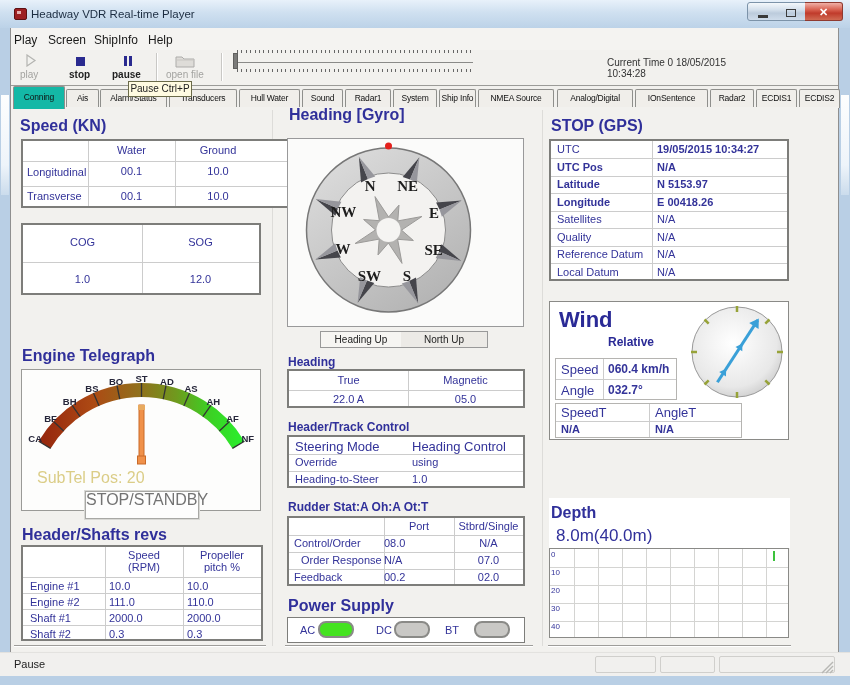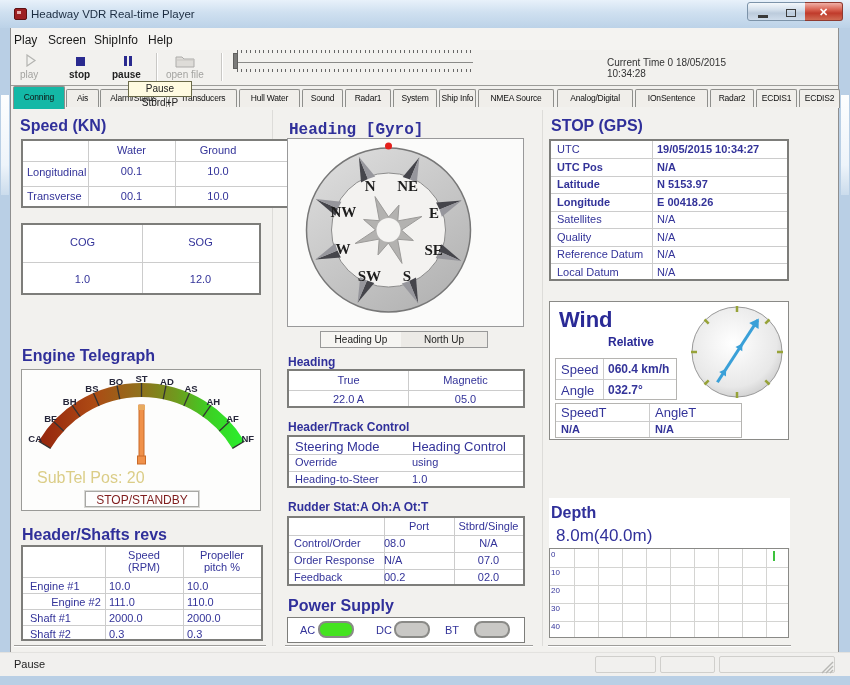--- a/index.html
+++ b/index.html
@@ -131,21 +131,21 @@
     <div class="tab" style="left:788px;width:41px;">ECDIS2</div>
   </div>
 
 <div class="abs" id="content"></div>
 <div class="abs groove" style="left:14px;top:645px;width:252px;"></div>
 <div class="abs groove" style="left:285px;top:645px;width:248px;"></div>
 <div class="abs groove" style="left:548px;top:645px;width:243px;"></div>
 <div class="abs colsep" style="left:272px;top:110px;height:536px;"></div>
 <div class="abs colsep" style="left:542px;top:110px;height:536px;"></div>
 
-<div class="abs" style="left:128px;top:81px;width:64px;height:16px;background:#fffbe1;border:1px solid #6a6a48;font-size:10px;color:#222;text-align:center;line-height:14px;z-index:9;">Pause Stbrd+P</div>
+<div class="abs" style="left:128px;top:81px;width:64px;height:16px;background:#fffbe1;border:1px solid #6a6a48;font-size:10px;color:#222;text-align:center;line-height:14px;z-index:9;">Pause Ctrl+P</div>
 
 <div class="abs h1" style="left:20px;top:117px;">Speed (KN)</div>
 <div class="tbl" id="t1" style="left:21px;top:139px;width:284px;height:69px;">
     <div class="hline" style="top:20px;"></div>
     <div class="hline" style="top:45px;"></div>
     <div class="vline" style="left:65px;"></div>
     <div class="vline" style="left:152px;"></div>
     <div class="cell" style="left:65px;top:3px;width:87px;text-align:center">Water</div>
     <div class="cell" style="left:152px;top:3px;width:86px;text-align:center">Ground</div>
     <div class="cell" style="left:4px;top:25px;width:62px;text-align:left">Longitudinal</div>
@@ -198,48 +198,48 @@
       <text x="191.3" y="34.9" font-size="9.5" font-weight="bold" fill="#26263a" text-anchor="middle" font-family="Liberation Sans">AH</text>
       <line x1="197.3" y1="61.0" x2="207.5" y2="51.5" stroke="#333" stroke-width="1.3"></line>
       <text x="210.5" y="51.7" font-size="9.5" font-weight="bold" fill="#26263a" text-anchor="middle" font-family="Liberation Sans">AF</text>
       <line x1="210.4" y1="78.4" x2="222.4" y2="71.2" stroke="#333" stroke-width="1.3"></line>
       <text x="225.8" y="72.1" font-size="9.5" font-weight="bold" fill="#26263a" text-anchor="middle" font-family="Liberation Sans">NF</text>
       <rect x="117" y="35" width="5" height="58" fill="#f0914a" stroke="#c96a28" stroke-width="1"></rect>
       <rect x="115.5" y="86" width="8" height="8" fill="#f0914a" stroke="#c96a28" stroke-width="1"></rect>
       <rect x="116" y="35" width="7" height="5" fill="#e8aa60"></rect>
     </svg>
     <div style="position:absolute;left:15px;top:99px;font-size:16px;color:#dbcd87;">SubTel Pos: 20</div>
-    <div style="position:absolute;left:63px;top:121px;width:114px;height:16px;background:#fdfdfd;border:1px solid #a8a8a5;box-shadow:0 0 0 1px #d8d8d5;font-size:12px;color:#7f1d1d;text-align:center;line-height:16px;">STOP/STANDBY</div>
+    <div style="position:absolute;left:63px;top:121px;width:114px;height:28px;background:#fdfdfd;border:1px solid #a8a8a5;box-shadow:0 0 0 1px #d8d8d5;font-size:16px;color:#737373;text-align:center;line-height:16px;">STOP/STANDBY</div>
   </div>
 
 <div class="abs h1" style="left:22px;top:526px;">Header/Shafts revs</div>
 <div class="tbl" id="t3" style="left:21px;top:545px;width:242px;height:96px;">
     <div class="hline" style="top:30px;"></div>
     <div class="hline" style="top:46px;"></div>
     <div class="hline" style="top:62px;"></div>
     <div class="hline" style="top:78px;"></div>
     <div class="vline" style="left:82px;"></div>
     <div class="vline" style="left:160px;"></div>
     <div class="cell" style="left:82px;top:2px;width:78px;text-align:center">Speed<br>(RPM)</div>
     <div class="cell" style="left:160px;top:2px;width:78px;text-align:center">Propeller<br>pitch %</div>
     <div class="cell" style="left:7px;top:33px;width:70px;text-align:left">Engine #1</div>
     <div class="cell" style="left:86px;top:33px;width:70px;text-align:left">10.0</div>
     <div class="cell" style="left:164px;top:33px;width:70px;text-align:left">10.0</div>
-    <div class="cell" style="left:18px;top:49px;width:70px;text-align:center">Engine #2</div>
+    <div class="cell" style="left:7px;top:49px;width:70px;text-align:left">Engine #2</div>
     <div class="cell" style="left:86px;top:49px;width:70px;text-align:left">111.0</div>
     <div class="cell" style="left:164px;top:49px;width:70px;text-align:left">110.0</div>
     <div class="cell" style="left:7px;top:65px;width:70px;text-align:left">Shaft #1</div>
     <div class="cell" style="left:86px;top:65px;width:70px;text-align:left">2000.0</div>
     <div class="cell" style="left:164px;top:65px;width:70px;text-align:left">2000.0</div>
     <div class="cell" style="left:7px;top:81px;width:70px;text-align:left">Shaft #2</div>
     <div class="cell" style="left:86px;top:81px;width:70px;text-align:left">0.3</div>
     <div class="cell" style="left:164px;top:81px;width:70px;text-align:left">0.3</div>
   </div>
 
-<div class="abs h1" style="left:289px;top:121px;font-family:Liberation Mono, monospace;">Heading [Gyro]</div>
+<div class="abs h1" style="left:289px;top:106px;">Heading [Gyro]</div>
 <div class="abs" id="compassbox" style="left:287px;top:138px;width:237px;height:189px;background:#fbfbfa;border:1px solid #99999a;">
     <svg width="235" height="189" style="position:absolute;left:0;top:0;">
       <defs>
         <linearGradient id="ring" x1="0" y1="0" x2="0.7" y2="1">
           <stop offset="0" stop-color="#e0e0e0"></stop>
           <stop offset="0.5" stop-color="#cacaca"></stop>
           <stop offset="1" stop-color="#b4b4b4"></stop>
         </linearGradient>
       </defs>
       <circle cx="100.5" cy="91" r="82" fill="url(#ring)" stroke="#777" stroke-width="1.5"></circle>
@@ -303,21 +303,21 @@
     <div class="hline" style="top:17px;"></div>
     <div class="hline" style="top:34px;"></div>
     <div class="hline" style="top:51px;"></div>
     <div class="vline" style="left:95px;"></div>
     <div class="vline" style="left:165px;"></div>
     <div class="cell" style="left:95px;top:2px;width:70px;text-align:center">Port</div>
     <div class="cell" style="left:165px;top:2px;width:69px;text-align:center">Stbrd/Single</div>
     <div class="cell" style="left:5px;top:19px;width:88px;text-align:left">Control/Order</div>
     <div class="cell" style="left:95px;top:19px;width:70px;text-align:left">08.0</div>
     <div class="cell" style="left:165px;top:19px;width:69px;text-align:center">N/A</div>
-    <div class="cell" style="left:5px;top:36px;width:88px;text-align:left">Order Response</div>
+    <div class="cell" style="left:12px;top:36px;width:88px;text-align:left">Order Response</div>
     <div class="cell" style="left:95px;top:36px;width:70px;text-align:left">N/A</div>
     <div class="cell" style="left:165px;top:36px;width:69px;text-align:center">07.0</div>
     <div class="cell" style="left:5px;top:53px;width:88px;text-align:left">Feedback</div>
     <div class="cell" style="left:95px;top:53px;width:70px;text-align:left">00.2</div>
     <div class="cell" style="left:165px;top:53px;width:69px;text-align:center">02.0</div>
   </div>
 
 <div class="abs h1" style="left:288px;top:597px;">Power Supply</div>
 <div class="abs" id="psbox" style="left:287px;top:617px;width:238px;height:26px;background:#fff;border:1px solid #7d7d7a;">
     <div class="cell" style="left:12px;top:6px;">AC</div>

